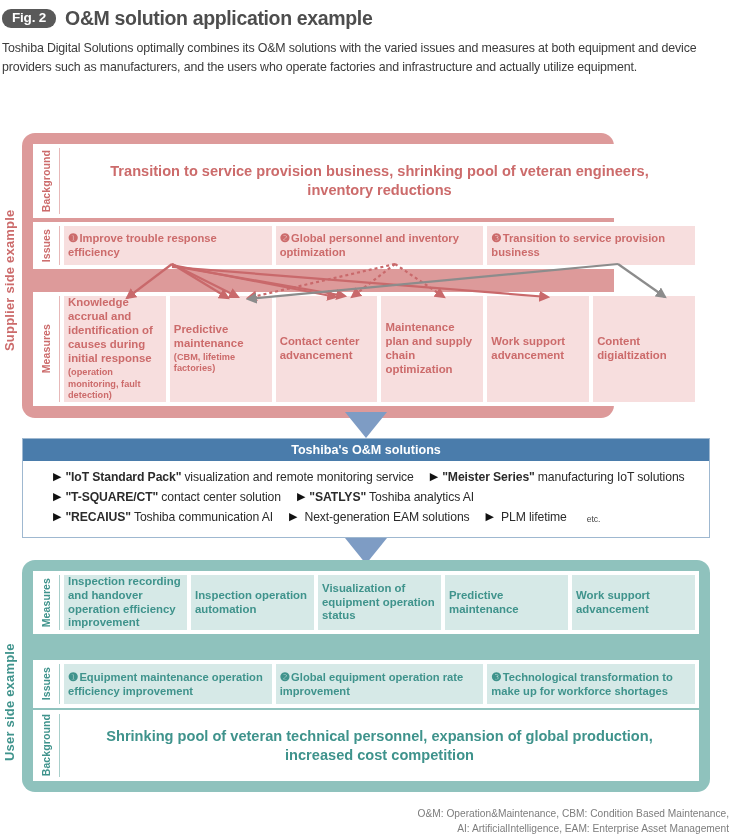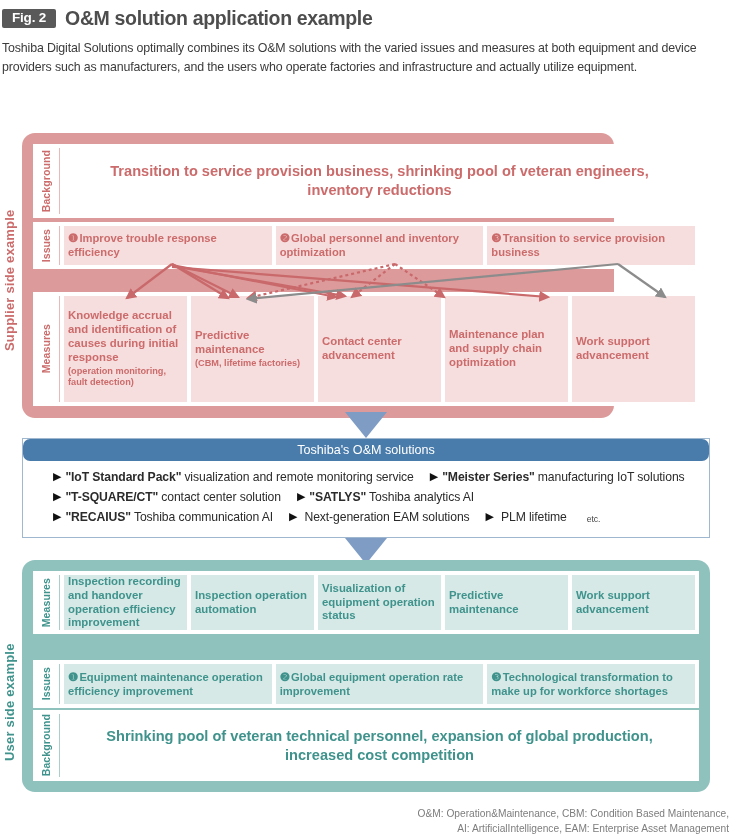--- a/index.html
+++ b/index.html
@@ -26,21 +26,21 @@
     display: flex;
     align-items: center;
     gap: 9px;
     padding: 7px 0 0 2px;
   }
   #fig-badge {
     background: #595959;
     color: #ffffff;
     font-size: 13.5px;
     font-weight: bold;
-    border-radius: 2px;
+    border-radius: 9px;
     padding: 2px 10px 3px 10px;
     line-height: 1.05;
     letter-spacing: -0.2px;
   }
   #fig-title {
     font-size: 19.5px;
     font-weight: bold;
     color: #4d4d4d;
     letter-spacing: -0.35px;
   }
@@ -169,26 +169,25 @@
     left: 22px; top: 438px;
     width: 688px; height: 100px;
     box-sizing: border-box;
     border: 1px solid #9fb8d0;
     background: #ffffff;
   }
   #sol-head {
     height: 22px;
     background: #4a7cab;
     color: #ffffff;
-    font-weight: normal;
+    font-weight: bold;
     font-size: 12.6px;
     display: flex;
     align-items: center;
     justify-content: center;
-    border-radius: 7px;
   }
   #sol-body {
     padding: 9px 0 0 0;
   }
   .sol-line {
     display: flex;
     align-items: baseline;
     font-size: 12.2px;
     color: #2b2b2b;
     margin: 0 0 6px 30px;
@@ -308,20 +307,23 @@
           <div><span>Predictive maintenance</span><span class="sub">(CBM, lifetime factories)</span></div>
         </div>
         <div class="cell cell-measure">
           <div><span>Contact center advancement</span></div>
         </div>
         <div class="cell cell-measure">
           <div><span>Maintenance plan and supply chain optimization</span></div>
         </div>
         <div class="cell cell-measure">
           <div><span>Work support advancement</span></div>
+        </div>
+        <div class="cell cell-measure">
+          <div><span>Content digialtization</span></div>
         </div>
       </div>
     </div>
   </div>
 </div>
 
 <svg class="arrows" width="732" height="837">
   <defs>
     <marker id="mRed" viewBox="0 0 10 10" refX="8" refY="5" markerWidth="5" markerHeight="5" orient="auto-start-reverse">
       <path d="M0,0 L10,5 L0,10 z" fill="#c9696b"></path>

